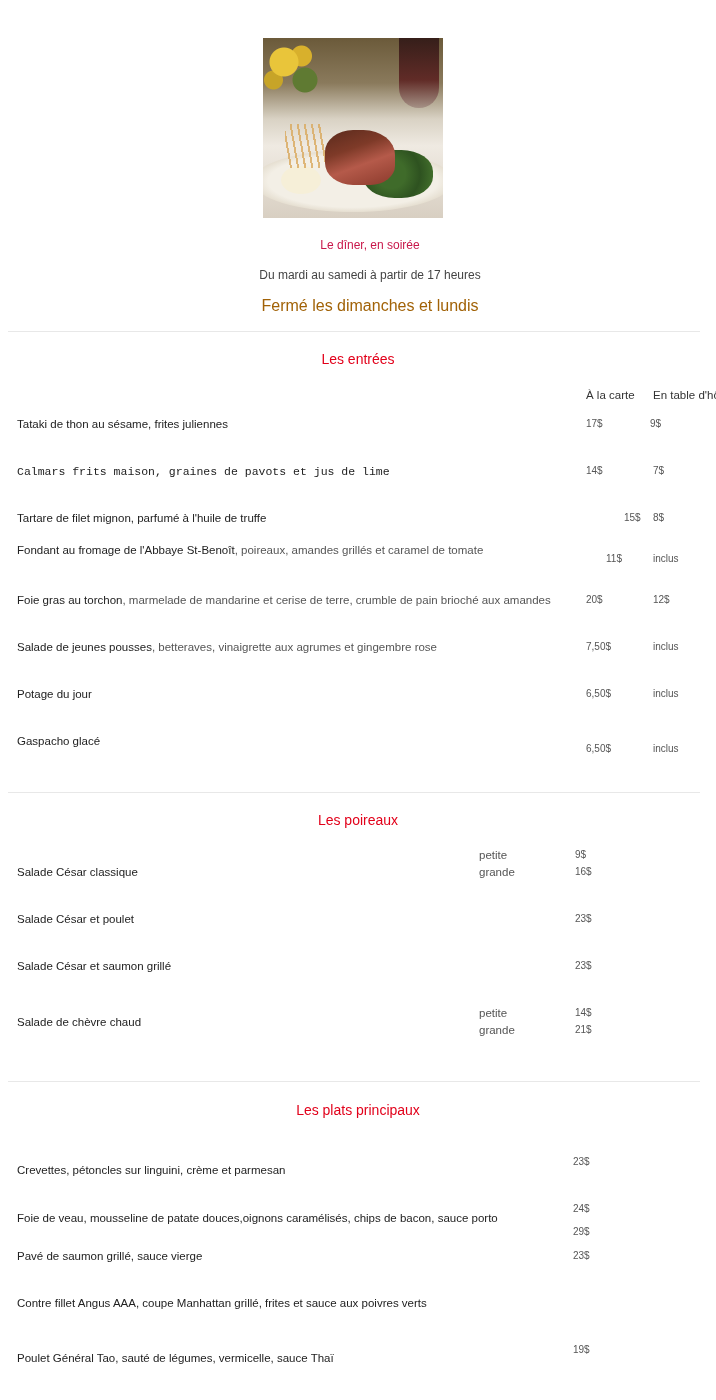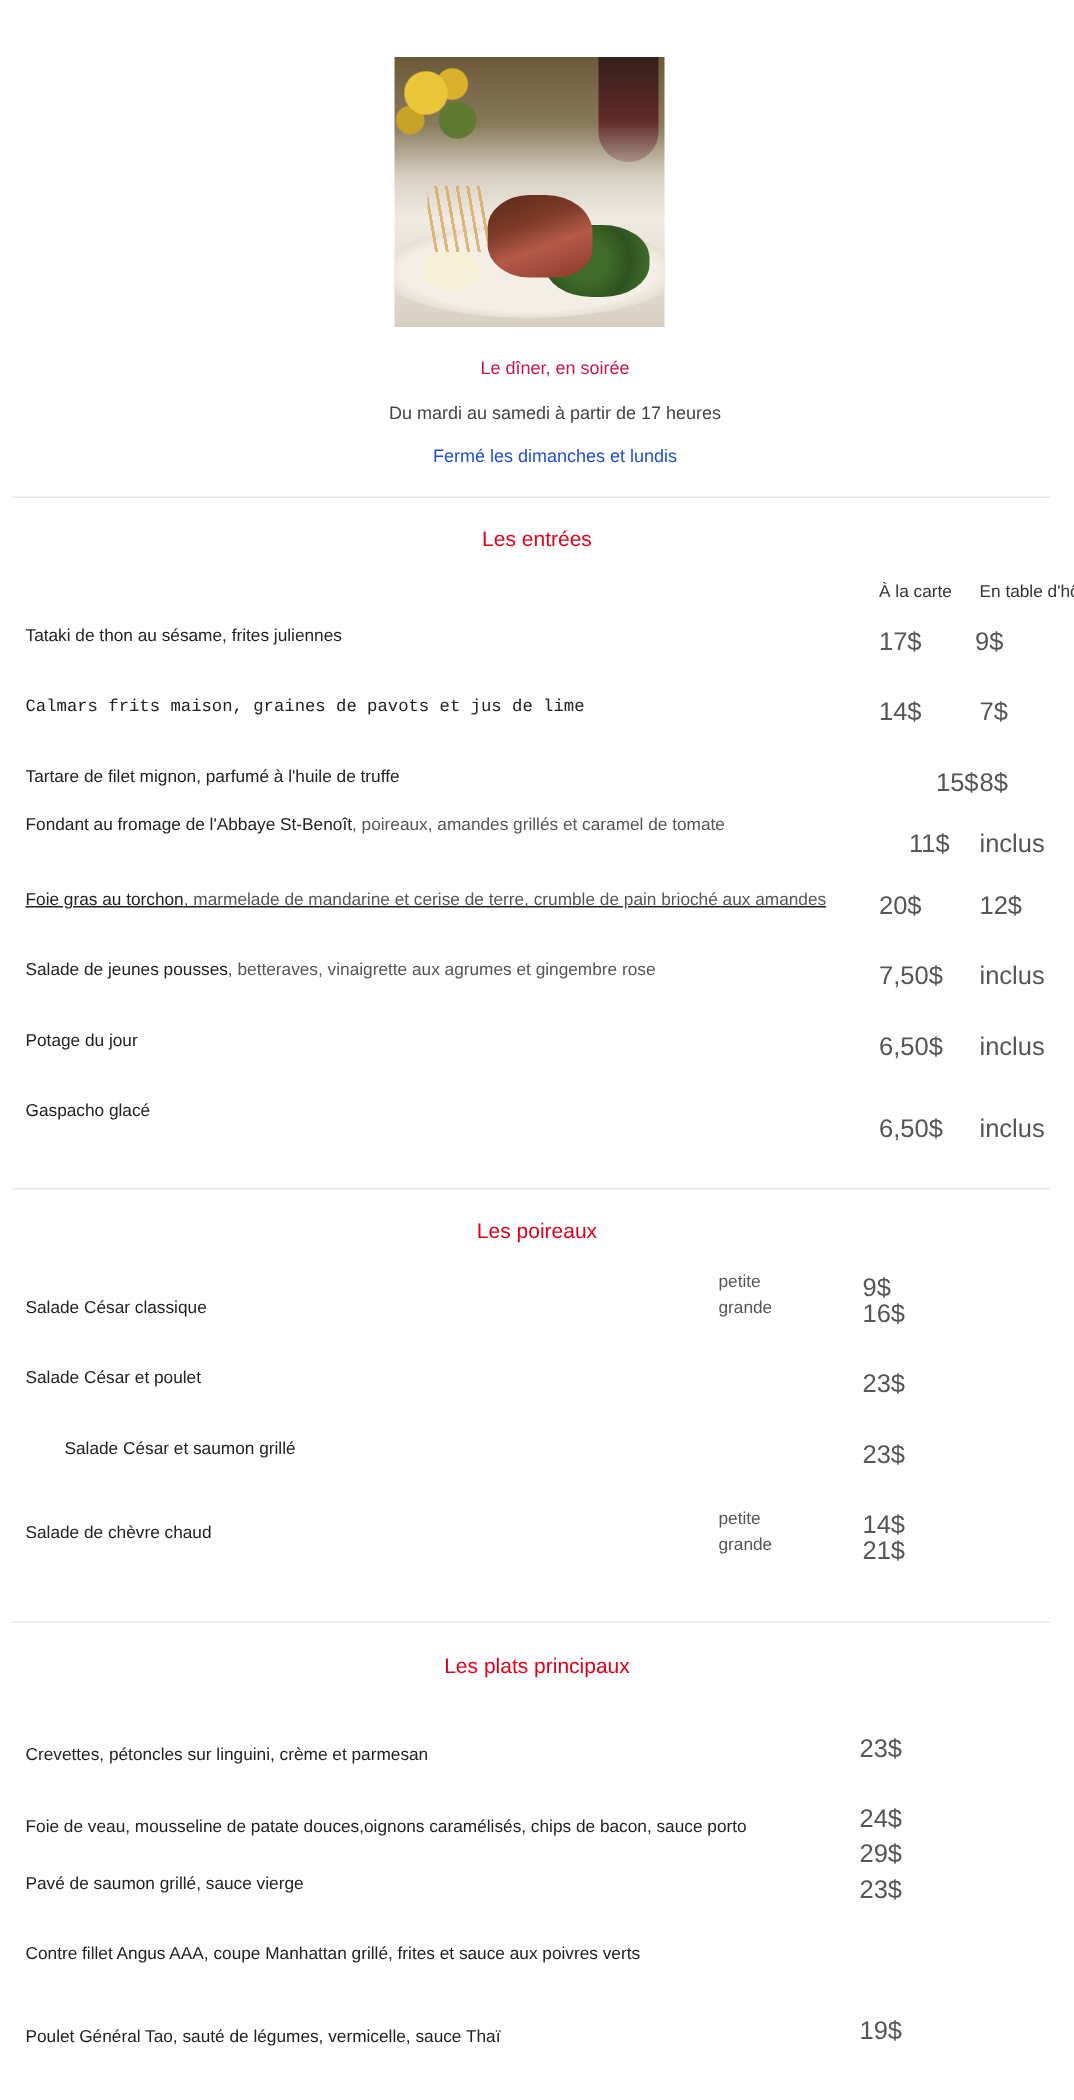--- a/index.html
+++ b/index.html
@@ -25,31 +25,31 @@
   .hero-img .greens { position:absolute; left:100px; top:112px; width:70px; height:48px; border-radius: 45%;
     background: radial-gradient(circle at 40% 50%, #3f6b2a 0 30%, #2e5220 60%, #4a7a30 100%); }
   .hero-img .mash { position:absolute; left:18px; top:128px; width:40px; height:28px; border-radius:50%;
     background: #f6efd8; }
   .hero-img .straws { position:absolute; left:22px; top:86px; width:40px; height:44px;
     background: repeating-linear-gradient(80deg, transparent 0 5px, #d9a85c 5px 7px); opacity:.8; }
 
   .center-text { position:absolute; left:0; width:716px; text-align:center;padding-left:24px; }
   .subtitle { top: 238px; font-size: 12px; color: #c8174a; }
   .hours { top: 268px; font-size: 12px; color: #444444; }
-  .closed { top: 297px; font-size: 12px; color: #1d4ed8; }
+  .closed { top: 297px; font-size: 16px; color: #a16207; }
 
   .divider { position:absolute; left:8px; width:692px; height:1px; background:#e8e8e8; }
 
   .section-title { position:absolute; left:0; width:716px; text-align:center; font-size:14px; color:#e2001a; }
 
   .col-head { position:absolute; font-size:11.5px; color:#333333; white-space:nowrap; }
 
   .item-name { position:absolute; left:17px; font-size:11.5px; color:#222222; white-space:nowrap; }
   .item-name .desc { color:#555555; }
-  .price { position:absolute; font-size:17px; color:#555555; white-space:nowrap; }
+  .price { position:absolute; font-size:10px; color:#555555; white-space:nowrap; }
   .size { position:absolute; font-size:11.5px; color:#555555; white-space:nowrap; }
 </style>
 </head>
 <body>
 
 <div class="hero-img" title="Plated dish: sliced beef, greens, mashed potatoes, wine glass in background">
   <div class="flowers"></div>
   <div class="glass"></div>
   <div class="plate"></div>
   <div class="greens"></div>
@@ -78,21 +78,21 @@
   <div class="price" style="left:653px; top:465px;">7$</div>
 
   <div class="item-name" style="top:512px;"><span>Tartare de filet mignon, parfumé à l'huile de truffe</span><span class="desc"></span></div>
   <div class="price" style="left:586px; top:512px;margin-left:38px;">15$</div>
   <div class="price" style="left:653px; top:512px;">8$</div>
 
   <div class="item-name" style="top:544px;"><span>Fondant au fromage de l'Abbaye St-Benoît</span><span class="desc">, poireaux, amandes grillés et caramel de tomate</span></div>
   <div class="price" style="left:586px; top:553px;margin-left:20px;">11$</div>
   <div class="price" style="left:653px; top:553px;">inclus</div>
 
-  <div class="item-name" style="top:594px;text-decoration:underline;"><span>Foie gras au torchon</span><span class="desc">, marmelade de mandarine et cerise de terre, crumble de pain brioché aux amandes</span></div>
+  <div class="item-name" style="top:594px;"><span>Foie gras au torchon</span><span class="desc">, marmelade de mandarine et cerise de terre, crumble de pain brioché aux amandes</span></div>
   <div class="price" style="left:586px; top:594px;">20$</div>
   <div class="price" style="left:653px; top:594px;">12$</div>
 
   <div class="item-name" style="top:641px;"><span>Salade de jeunes pousses</span><span class="desc">, betteraves, vinaigrette aux agrumes et gingembre rose</span></div>
   <div class="price" style="left:586px; top:641px;">7,50$</div>
   <div class="price" style="left:653px; top:641px;">inclus</div>
 
   <div class="item-name" style="top:688px;"><span>Potage du jour</span><span class="desc"></span></div>
   <div class="price" style="left:586px; top:688px;">6,50$</div>
   <div class="price" style="left:653px; top:688px;">inclus</div>
@@ -109,21 +109,21 @@
 <div>
   <div class="item-name" style="top:866px;">Salade César classique</div>
   <div class="size" style="left:479px; top:849px;">petite</div>
   <div class="size" style="left:479px; top:866px;">grande</div>
   <div class="price" style="left:575px; top:849px;">9$</div>
   <div class="price" style="left:575px; top:866px;">16$</div>
 
   <div class="item-name" style="top:913px;">Salade César et poulet</div>
   <div class="price" style="left:575px; top:913px;">23$</div>
 
-  <div class="item-name" style="top:960px;margin-left:26px;">Salade César et saumon grillé</div>
+  <div class="item-name" style="top:960px;">Salade César et saumon grillé</div>
   <div class="price" style="left:575px; top:960px;">23$</div>
 
   <div class="item-name" style="top:1016px;">Salade de chèvre chaud</div>
   <div class="size" style="left:479px; top:1007px;">petite</div>
   <div class="size" style="left:479px; top:1024px;">grande</div>
   <div class="price" style="left:575px; top:1007px;">14$</div>
   <div class="price" style="left:575px; top:1024px;">21$</div>
 </div>
 
 <div class="divider" style="top:1081px;"></div>

